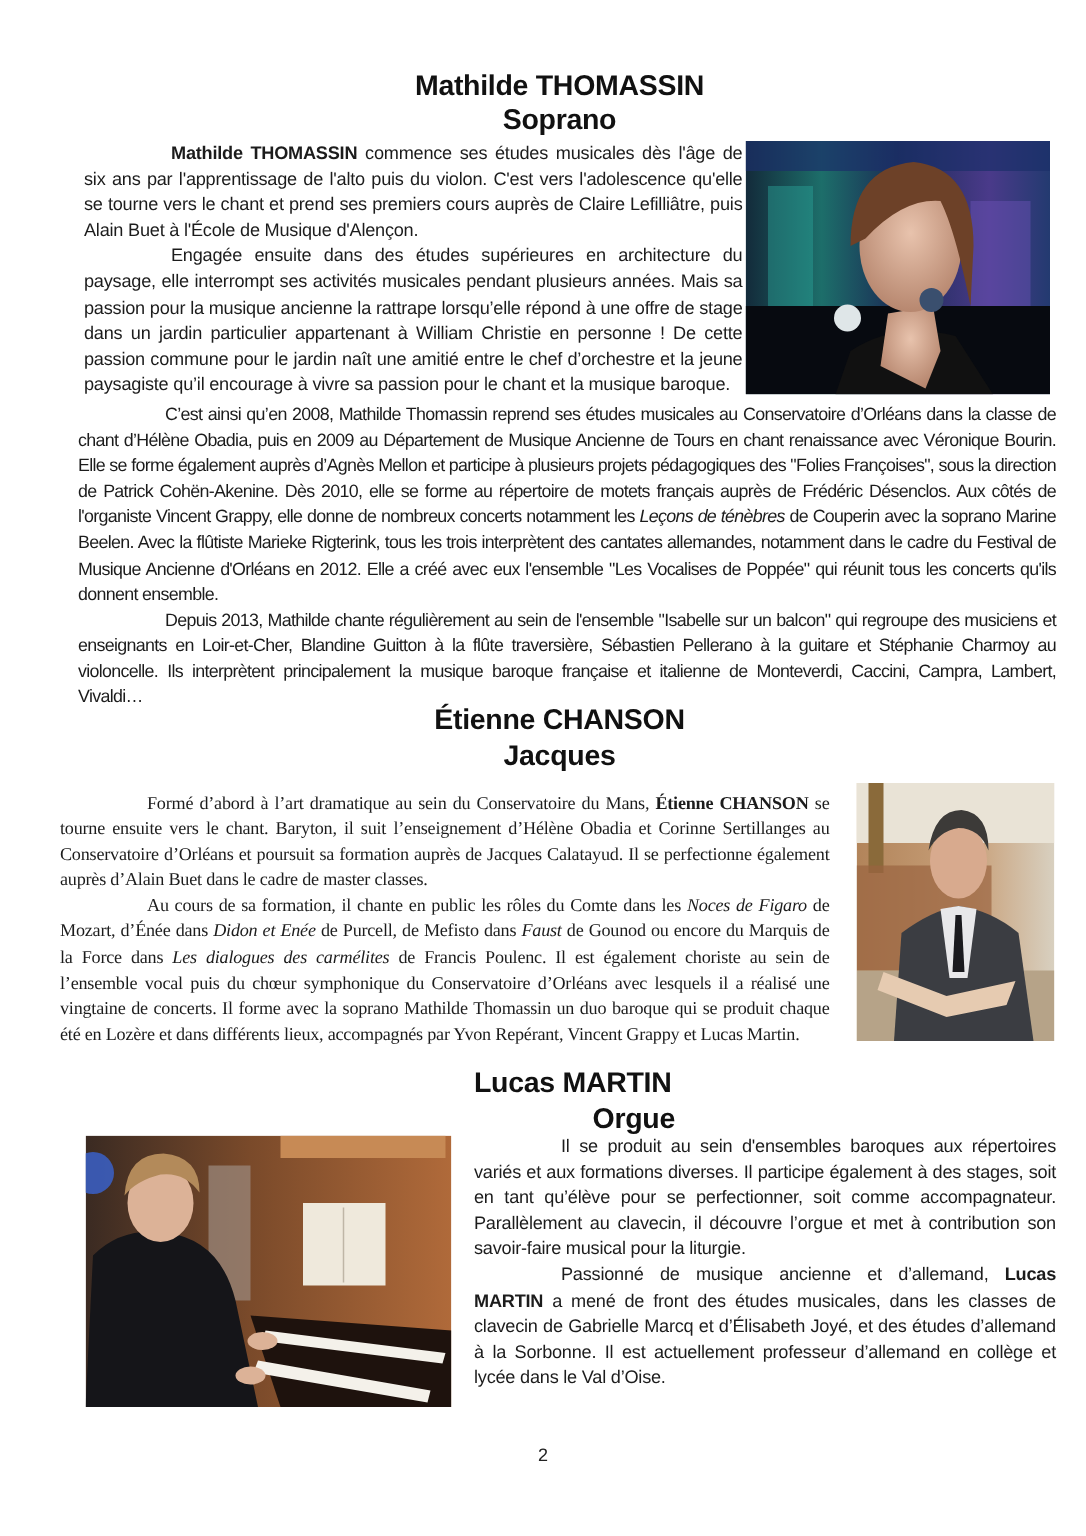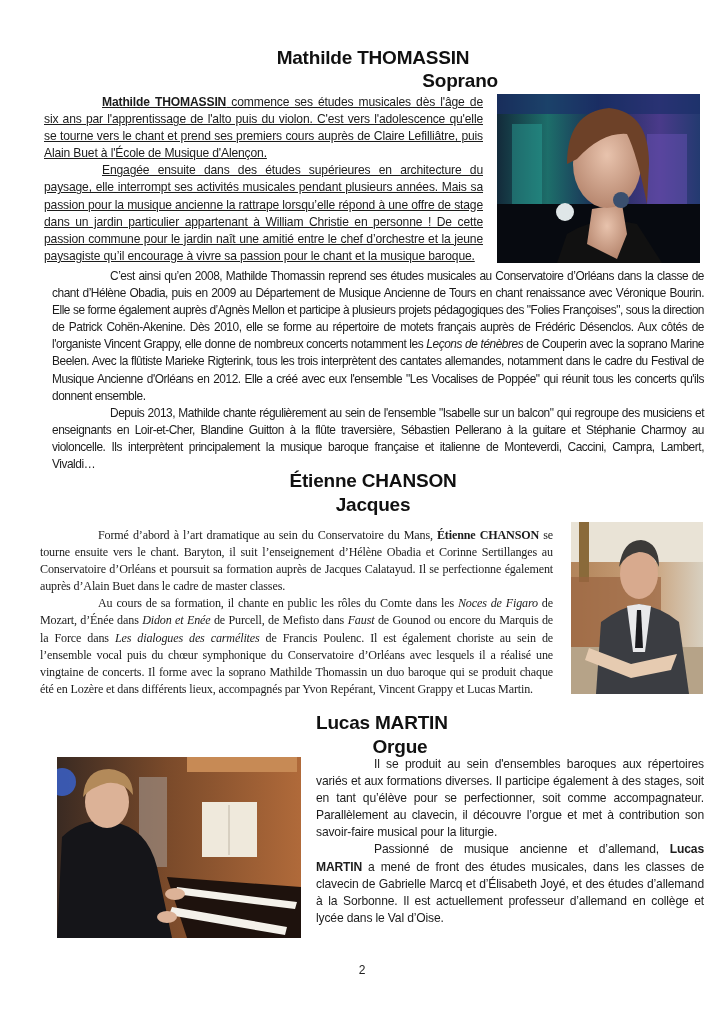--- a/index.html
+++ b/index.html
@@ -26,21 +26,21 @@
   .photo svg { display: block; width: 100%; height: 100%; }
 
   .page-number { position: absolute; left: 352px; top: 963px; width: 20px; text-align: center; font-size: 12px; color: #222; }
 </style>
 </head>
 <body>
 
 <div class="page">
 
   <div class="title" style="left:248px; top:47px; width:250px;">Mathilde THOMASSIN</div>
-  <div class="title" style="left:248px; top:70px; width:250px;text-align:right;">Soprano</div>
+  <div class="title" style="left:248px; top:70px; width:250px;">Soprano</div>
 
   <div class="photo" style="left:497px; top:94px; width:203px; height:169px;">
     <svg viewBox="0 0 203 169" preserveAspectRatio="none">
       <defs>
         <linearGradient id="g1bg" x1="0" y1="0" x2="1" y2="0">
           <stop offset="0" stop-color="#132a3a"></stop>
           <stop offset="0.25" stop-color="#1d6e6a"></stop>
           <stop offset="0.5" stop-color="#1a2b55"></stop>
           <stop offset="0.8" stop-color="#4a3a8a"></stop>
           <stop offset="1" stop-color="#233a70"></stop>
@@ -57,21 +57,21 @@
       <rect x="0" y="110" width="203" height="59" fill="#070a10"></rect>
       <path d="M60 169 L70 140 Q100 120 140 130 L165 169 Z" fill="#111"></path>
       <path d="M95 115 L90 150 L120 165 L130 140 L125 110 Z" fill="url(#g1face)"></path>
       <ellipse cx="110" cy="70" rx="34" ry="44" fill="url(#g1face)"></ellipse>
       <path d="M70 70 Q70 18 112 14 Q152 18 152 70 L150 110 Q140 60 130 40 Q105 38 80 65 Z" fill="#6d4128"></path>
       <circle cx="68" cy="118" r="9" fill="#dfe6e8"></circle>
       <circle cx="124" cy="106" r="8" fill="#3a4f6e"></circle>
     </svg>
   </div>
 
-  <div class="para" style="left:44px; top:94px; width:439px;text-decoration:underline;">
+  <div class="para" style="left:56px; top:94px; width:439px;">
     <p><b>Mathilde THOMASSIN</b><span> commence ses études musicales dès l'âge de six ans par l'apprentissage de l'alto puis du violon. C'est vers l'adolescence qu'elle se tourne vers le chant et prend ses premiers cours auprès de Claire Lefilliâtre, puis Alain Buet à l'École de Musique d'Alençon.</span></p>
     <p>Engagée ensuite dans des études supérieures en architecture du paysage, elle interrompt ses activités musicales pendant plusieurs années. Mais sa passion pour la musique ancienne la rattrape lorsqu’elle répond à une offre de stage dans un jardin particulier appartenant à William Christie en personne ! De cette passion commune pour le jardin naît une amitié entre le chef d’orchestre et la jeune paysagiste qu’il encourage à vivre sa passion pour le chant et la musique baroque.</p>
   </div>
 
   <div class="para narrow" style="left:52px; top:268px; width:652px;">
     <p><span>C’est ainsi qu’en 2008, Mathilde Thomassin reprend ses études musicales au Conservatoire d’Orléans dans la classe de chant d’Hélène Obadia, puis en 2009 au Département de Musique Ancienne de Tours en chant renaissance avec Véronique Bourin. Elle se forme également auprès d’Agnès Mellon et participe à plusieurs projets pédagogiques des "Folies Françoises", sous la direction de Patrick Cohën-Akenine. Dès 2010, elle se forme au répertoire de motets français auprès de Frédéric Désenclos. Aux côtés de l'organiste Vincent Grappy, elle donne de nombreux concerts notamment les </span><i>Leçons de ténèbres</i><span> de Couperin avec la soprano Marine Beelen. Avec la flûtiste Marieke Rigterink, tous les trois interprètent des cantates allemandes, notamment dans le cadre du Festival de Musique Ancienne d'Orléans en 2012. Elle a créé avec eux l'ensemble "Les Vocalises de Poppée" qui réunit tous les concerts qu'ils donnent ensemble.</span></p>
     <p>Depuis 2013, Mathilde chante régulièrement au sein de l'ensemble "Isabelle sur un balcon" qui regroupe des musiciens et enseignants en Loir-et-Cher, Blandine Guitton à la flûte traversière, Sébastien Pellerano à la guitare et Stéphanie Charmoy au violoncelle. Ils interprètent principalement la musique baroque française et italienne de Monteverdi, Caccini, Campra, Lambert, Vivaldi…</p>
   </div>
 
   <div class="title" style="left:248px; top:470px; width:250px;">Étienne CHANSON</div>
@@ -99,21 +99,21 @@
       <path d="M18 126 L60 142 L106 132 L100 148 L60 156 L14 138 Z" fill="#e6cbb1"></path>
     </svg>
   </div>
 
   <div class="para" style="left:40px; top:527px; width:513px;font-family:Liberation Serif, serif;">
     <p><span>Formé d’abord à l’art dramatique au sein du Conservatoire du Mans, </span><b>Étienne CHANSON</b><span> se tourne ensuite vers le chant. Baryton, il suit l’enseignement d’Hélène Obadia et Corinne Sertillanges au Conservatoire d’Orléans et poursuit sa formation auprès de Jacques Calatayud. Il se perfectionne également auprès d’Alain Buet dans le cadre de master classes.</span></p>
     <p><span>Au cours de sa formation, il chante en public les rôles du Comte dans les </span><i>Noces de Figaro</i><span> de Mozart, d’Énée dans </span><i>Didon et Enée</i><span> de Purcell, de Mefisto dans </span><i>Faust</i><span> de Gounod ou encore du Marquis de la Force dans </span><i>Les dialogues des carmélites</i><span> de Francis Poulenc. Il est également choriste au sein de l’ensemble vocal puis du chœur symphonique du Conservatoire d’Orléans avec lesquels il a réalisé une vingtaine de concerts. Il forme avec la soprano Mathilde Thomassin un duo baroque qui se produit chaque été en Lozère et dans différents lieux, accompagnés par Yvon Repérant, Vincent Grappy et Lucas Martin.</span></p>
   </div>
 
   <div class="title" style="left:301px; top:712px; width:150px; text-align:left; left:316px;">Lucas MARTIN</div>
-  <div class="title" style="left:350px; top:736px; width:100px; text-align:center;">Orgue</div>
+  <div class="title" style="left:350px; top:736px; width:100px; text-align:right;">Orgue</div>
 
   <div class="photo" style="left:57px; top:757px; width:244px; height:181px;">
     <svg viewBox="0 0 244 181" preserveAspectRatio="none">
       <defs>
         <linearGradient id="g3bg" x1="0" y1="0" x2="1" y2="0">
           <stop offset="0" stop-color="#3a2a22"></stop>
           <stop offset="0.45" stop-color="#7a4a2a"></stop>
           <stop offset="1" stop-color="#b06a3a"></stop>
         </linearGradient>
       </defs>

